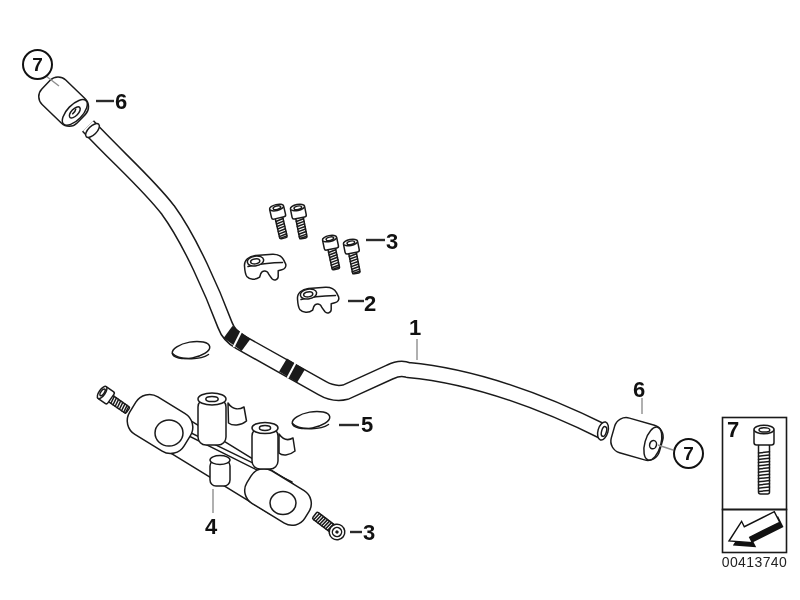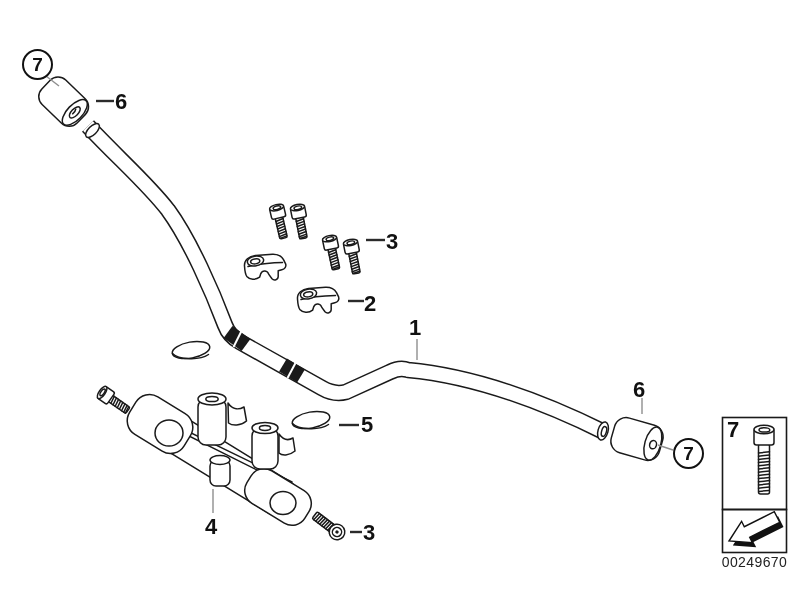--- a/index.html
+++ b/index.html
@@ -183,15 +183,15 @@
 
 <div class="circle7" style="left:22px;top:49px;">
   <span>7</span>
 </div>
 <div class="circle7" style="left:673px;top:438px;">
   <span>7</span>
 </div>
 
 <div class="callout" style="left:727px;top:419px;">7</div>
 
-<div class="docnum">00249670</div>
+<div class="docnum">00413740</div>
 
 </div>
 
 </body></html>

